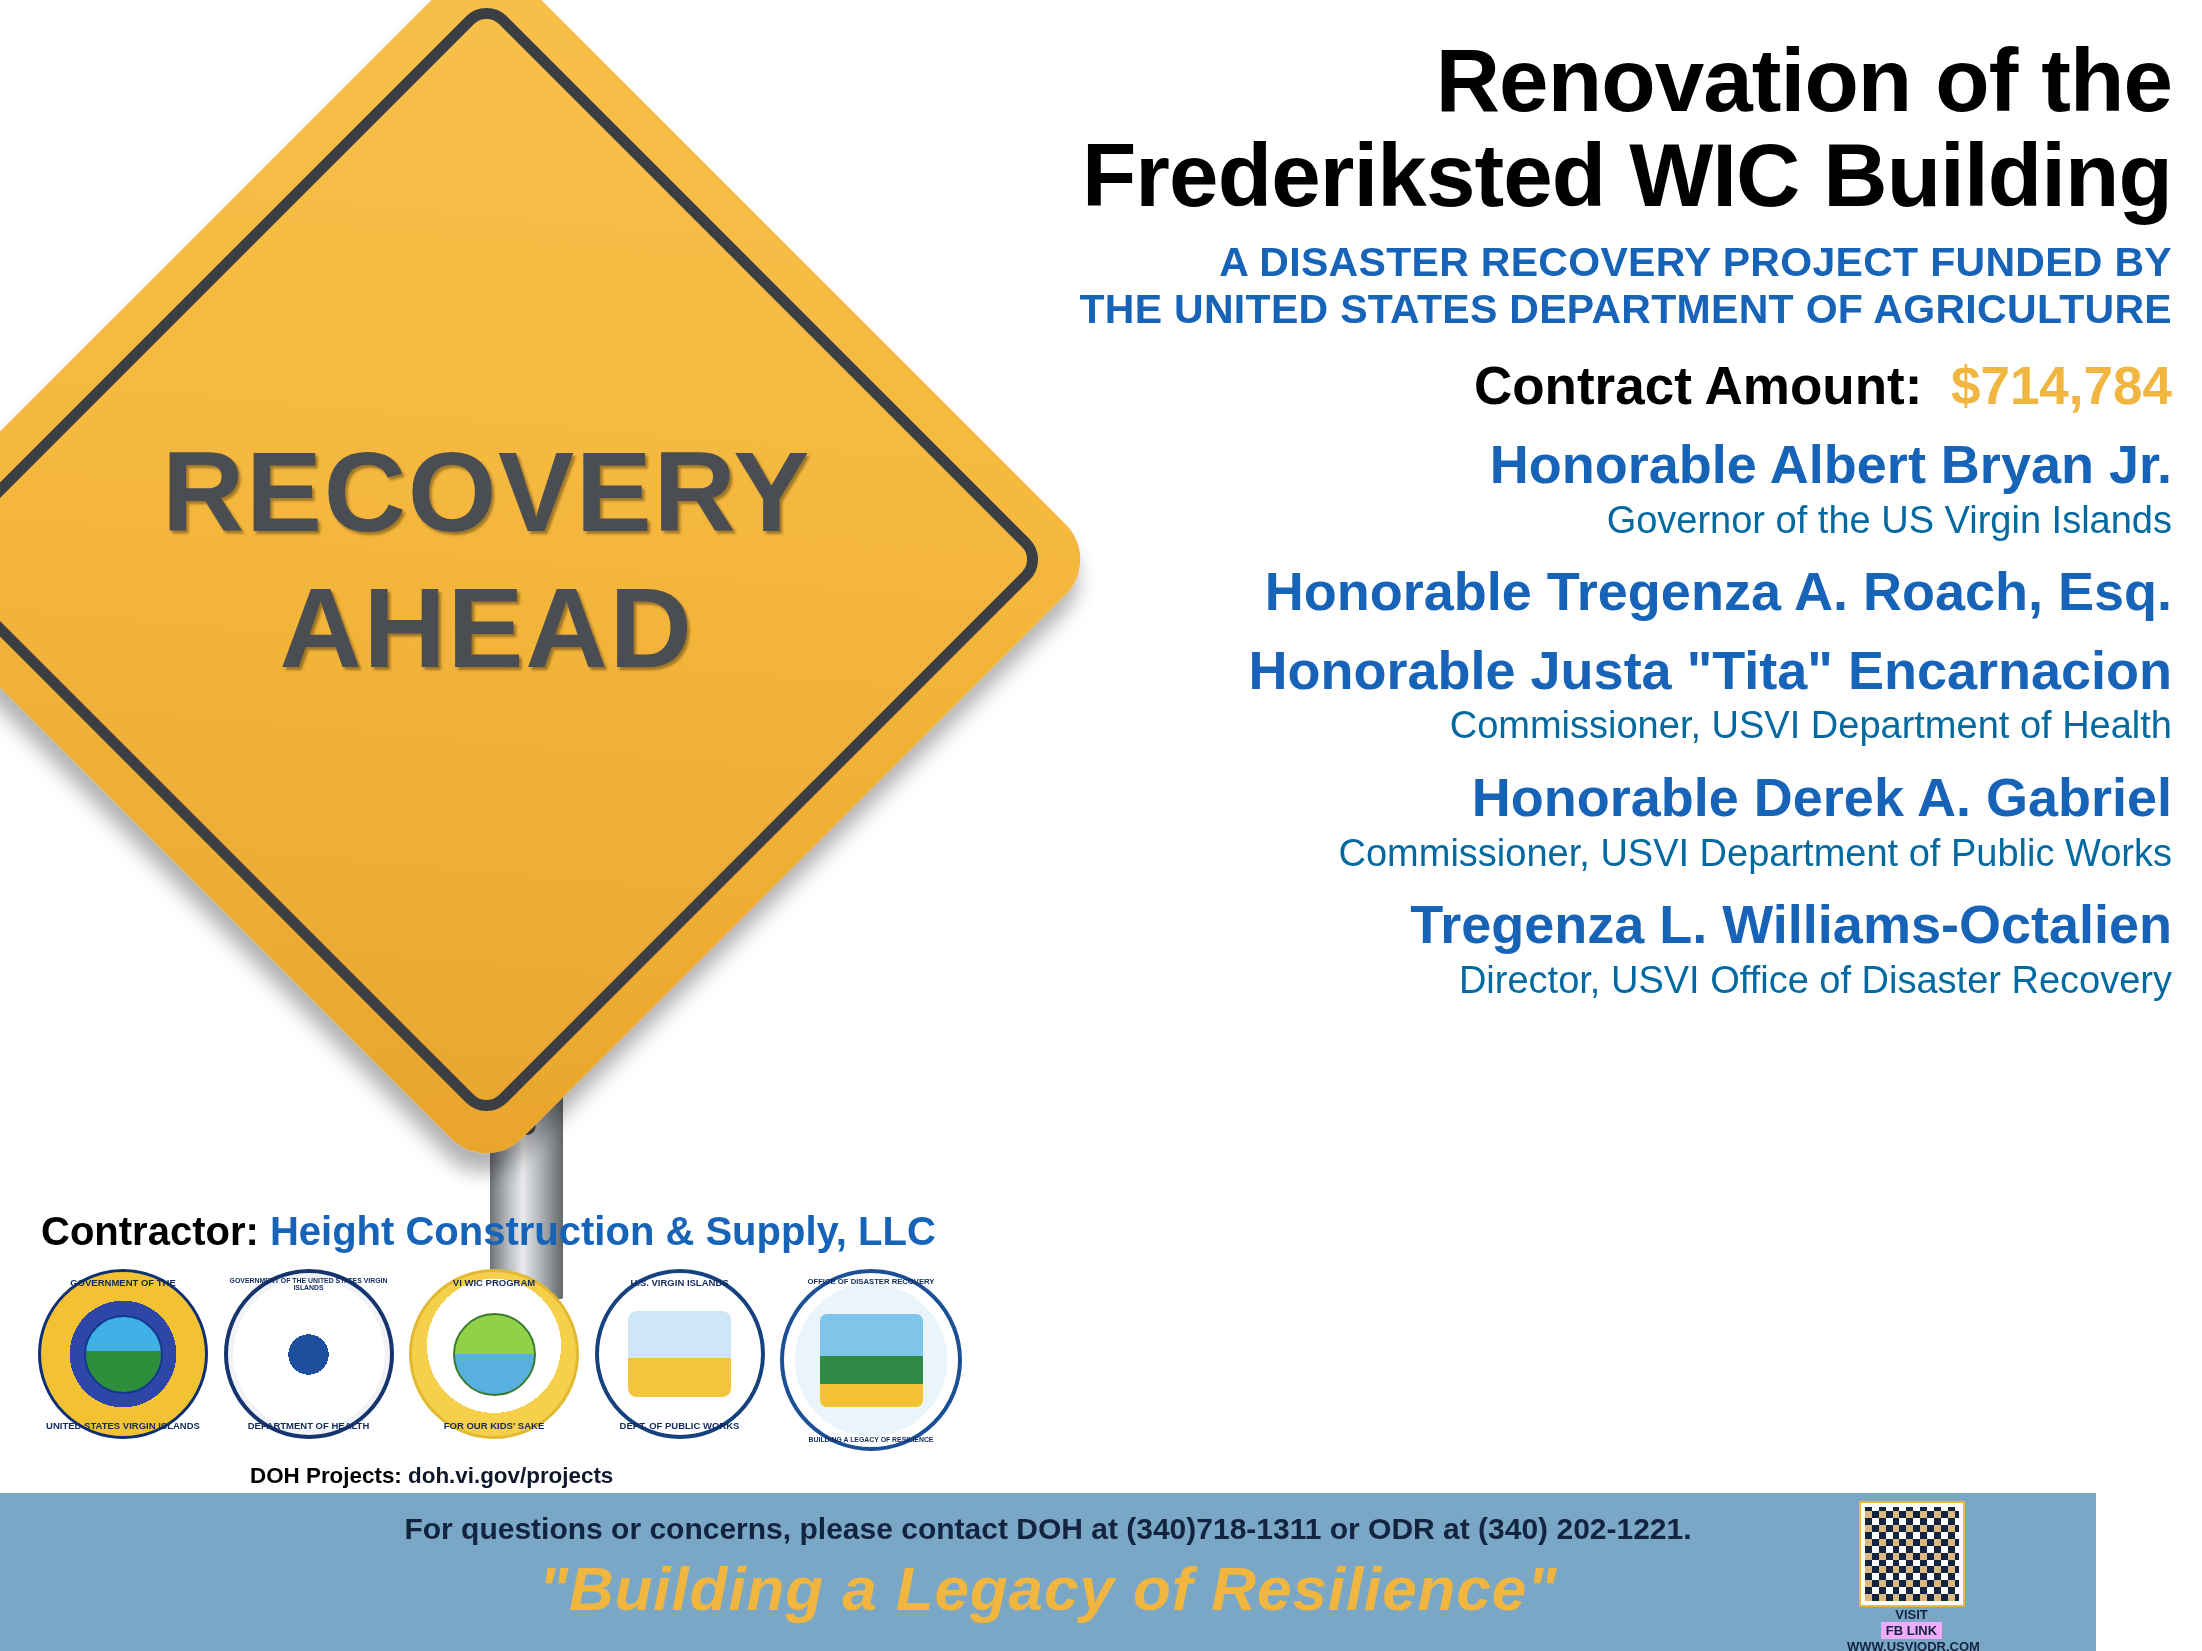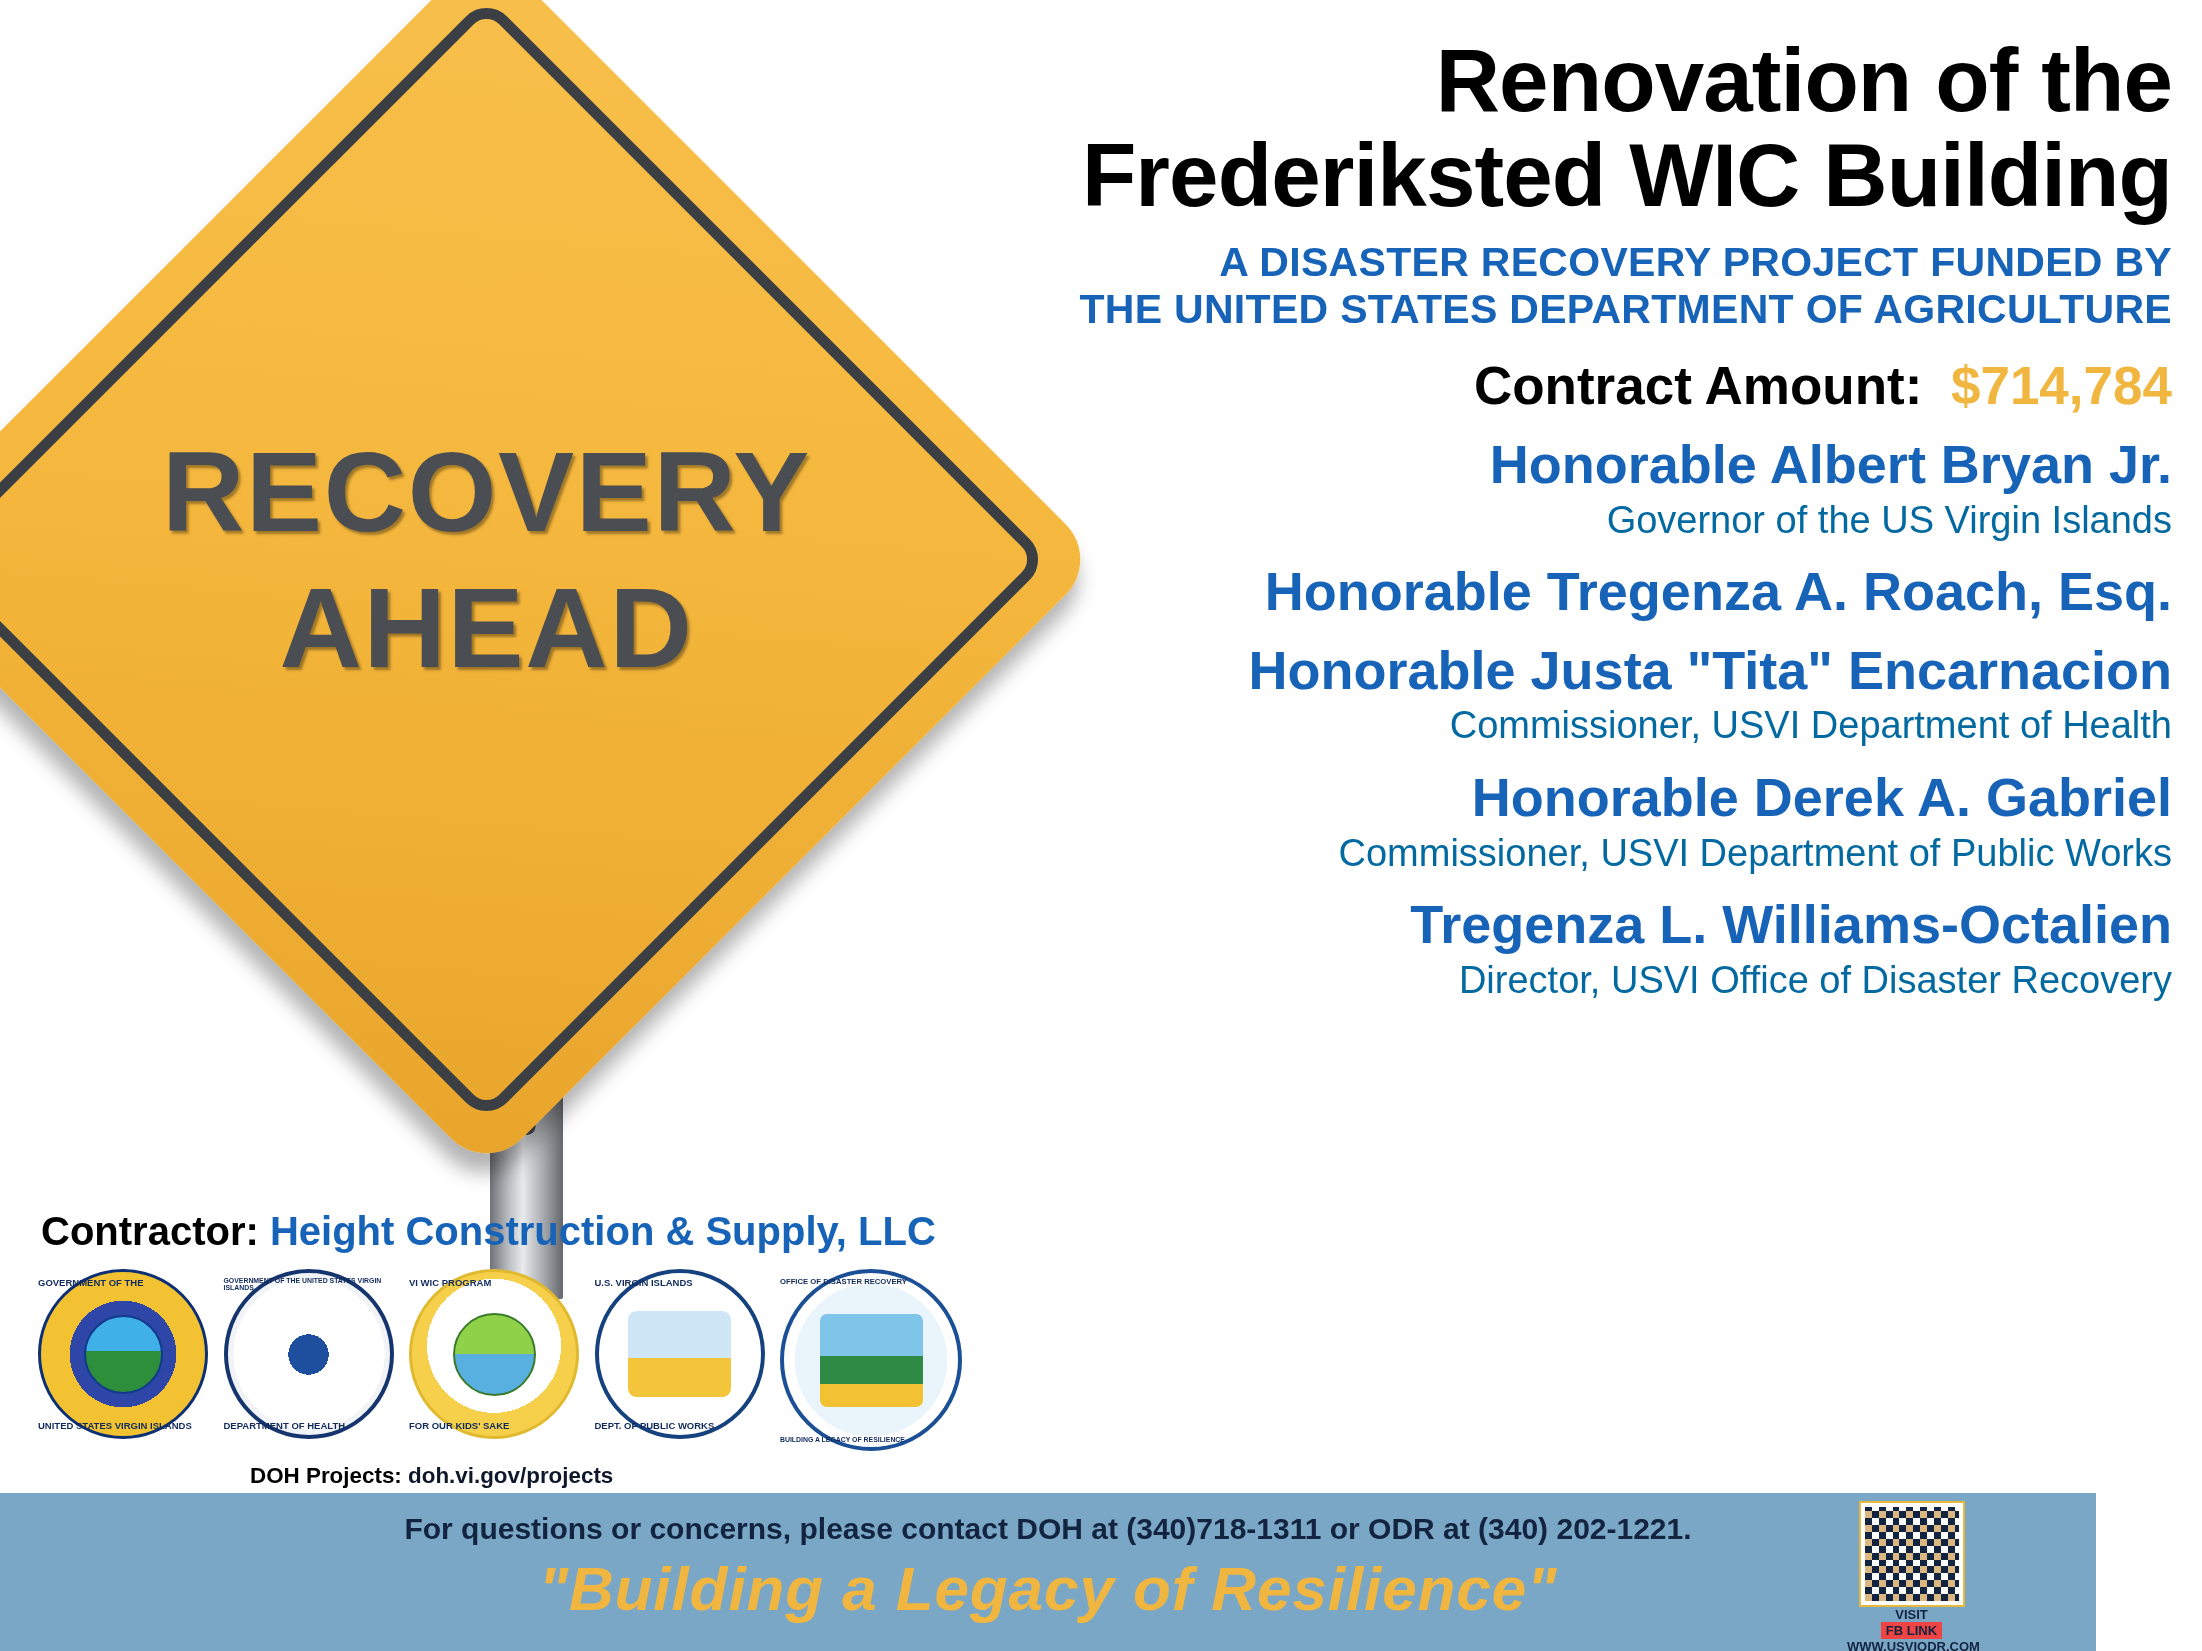--- a/index.html
+++ b/index.html
@@ -159,20 +159,21 @@
     inset: 0;
     border-radius: 50%;
     font-size: 8.6px;
     color: #102a5c;
     font-weight: bold;
     pointer-events: none;
   }
   .seal-caption span {
     position: absolute;
     left: 0; right: 0;
+    text-align: center;
   }
   .seal-caption .top { top: 7.7px; font-size: 9.5px; }
   .seal-caption .bot { bottom: 7.7px; font-size: 9.5px; }
 
   .doh-projects {
     position: absolute;
     left: 250px; top: 1463px;
     font-size: 22.4px;
     font-weight: bold;
     white-space: nowrap;
@@ -267,21 +268,21 @@
     background-blend-mode: difference;
     background-color: #ffffff;
     border: 4.3px solid #ffffff;
     outline: 2.6px solid #e6b93c;
   }
   .qr-visit {
     font-size: 13px; font-weight: bold; color: #12243f; margin-top: 1.7px;
   }
   .qr-fb {
     font-size: 13px; font-weight: bold; color: #12243f;
-    background: #ef4444; display: inline-block; padding: 0.9px 5.2px;
+    background: #f0abfc; display: inline-block; padding: 0.9px 5.2px;
   }
   .qr-url {
     font-size: 13px; font-weight: bold; color: #12243f;
   }
 </style>
 </head>
 <body>
 
 <div class="board">
 

